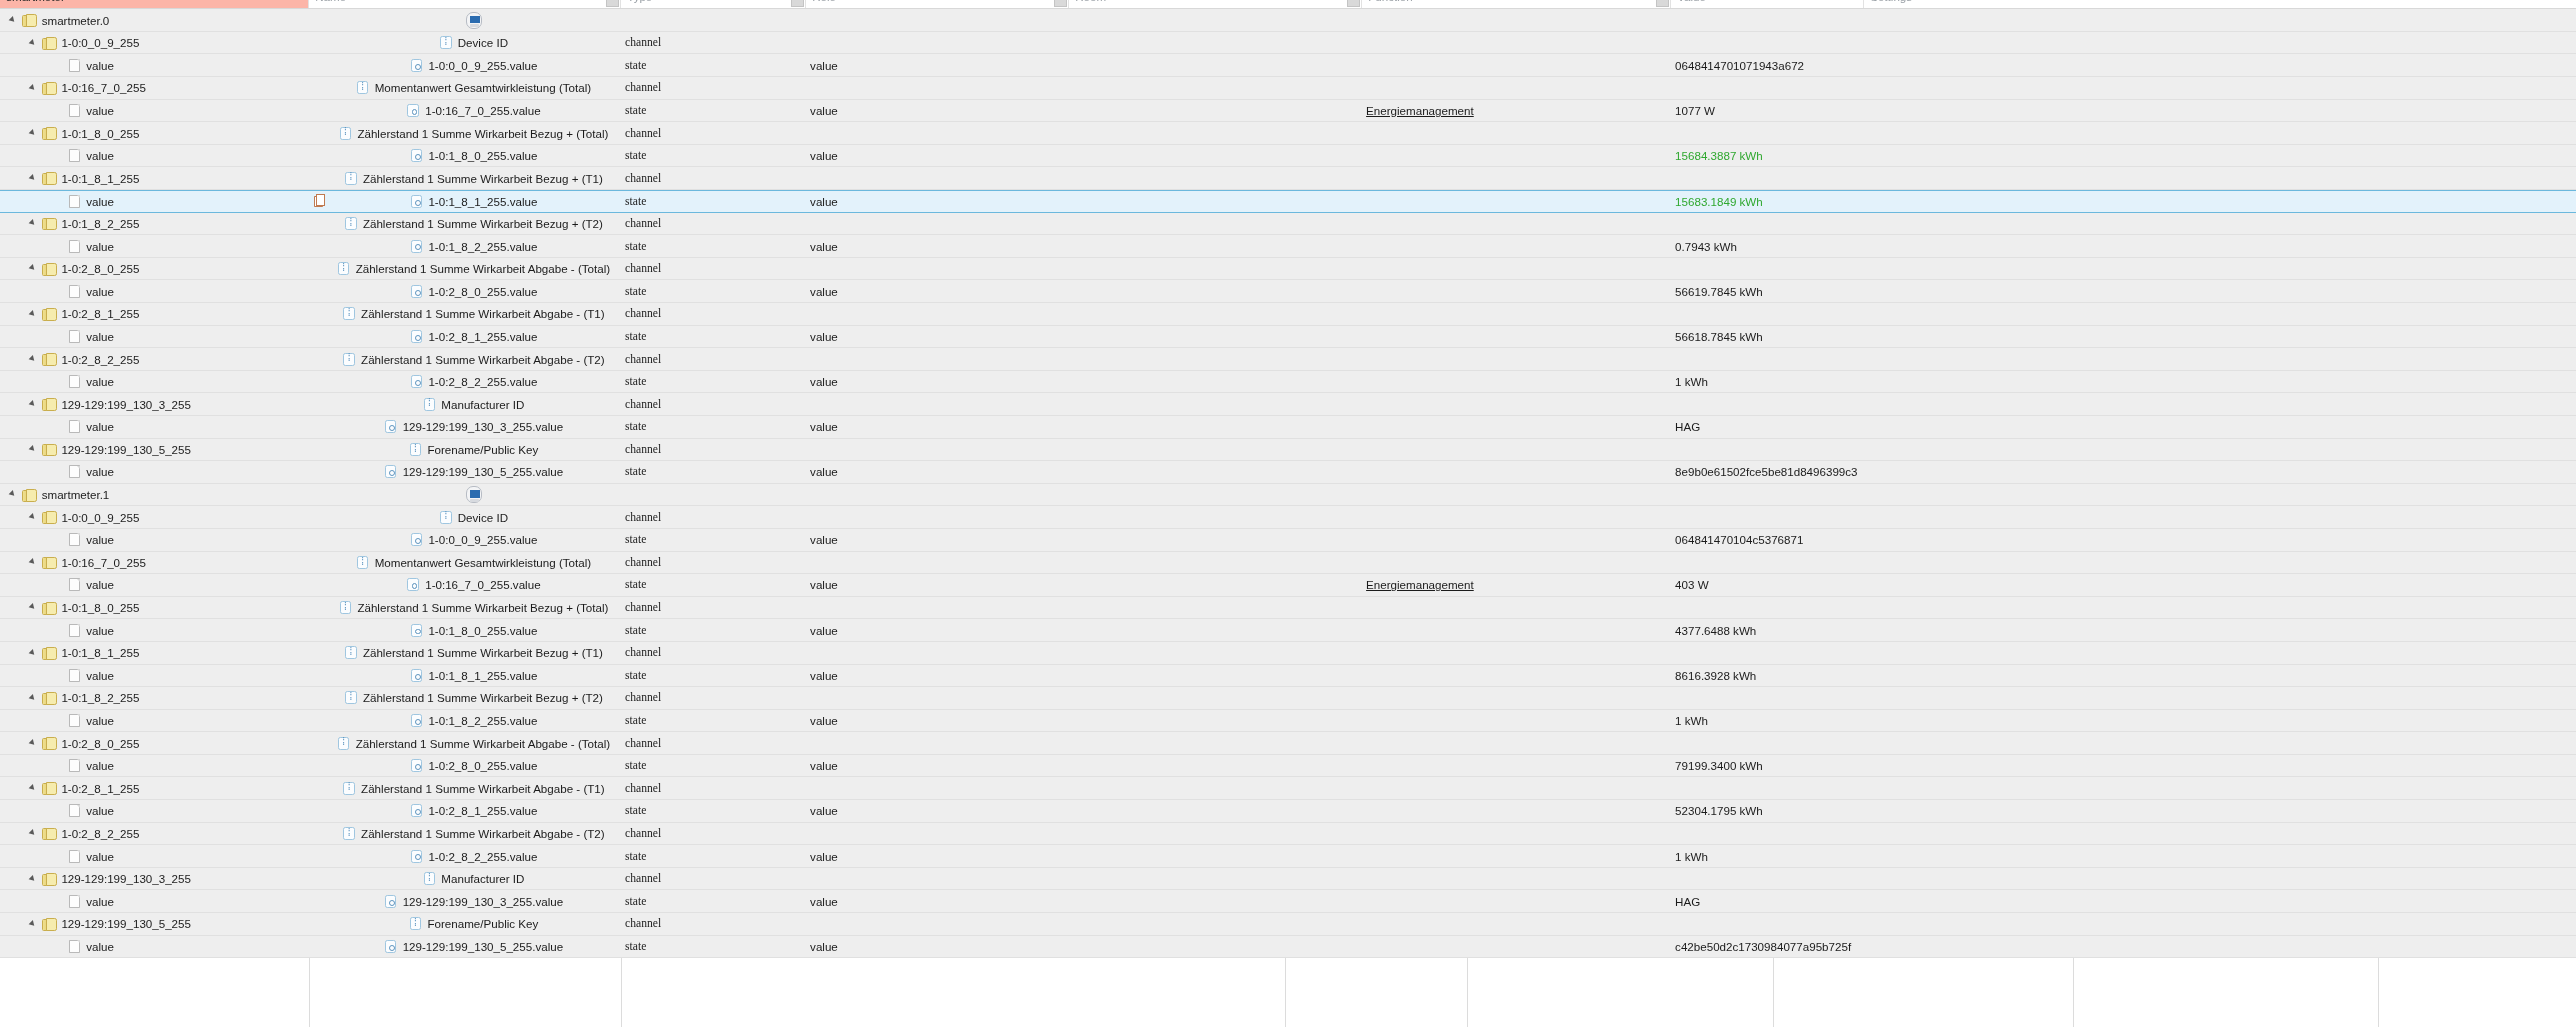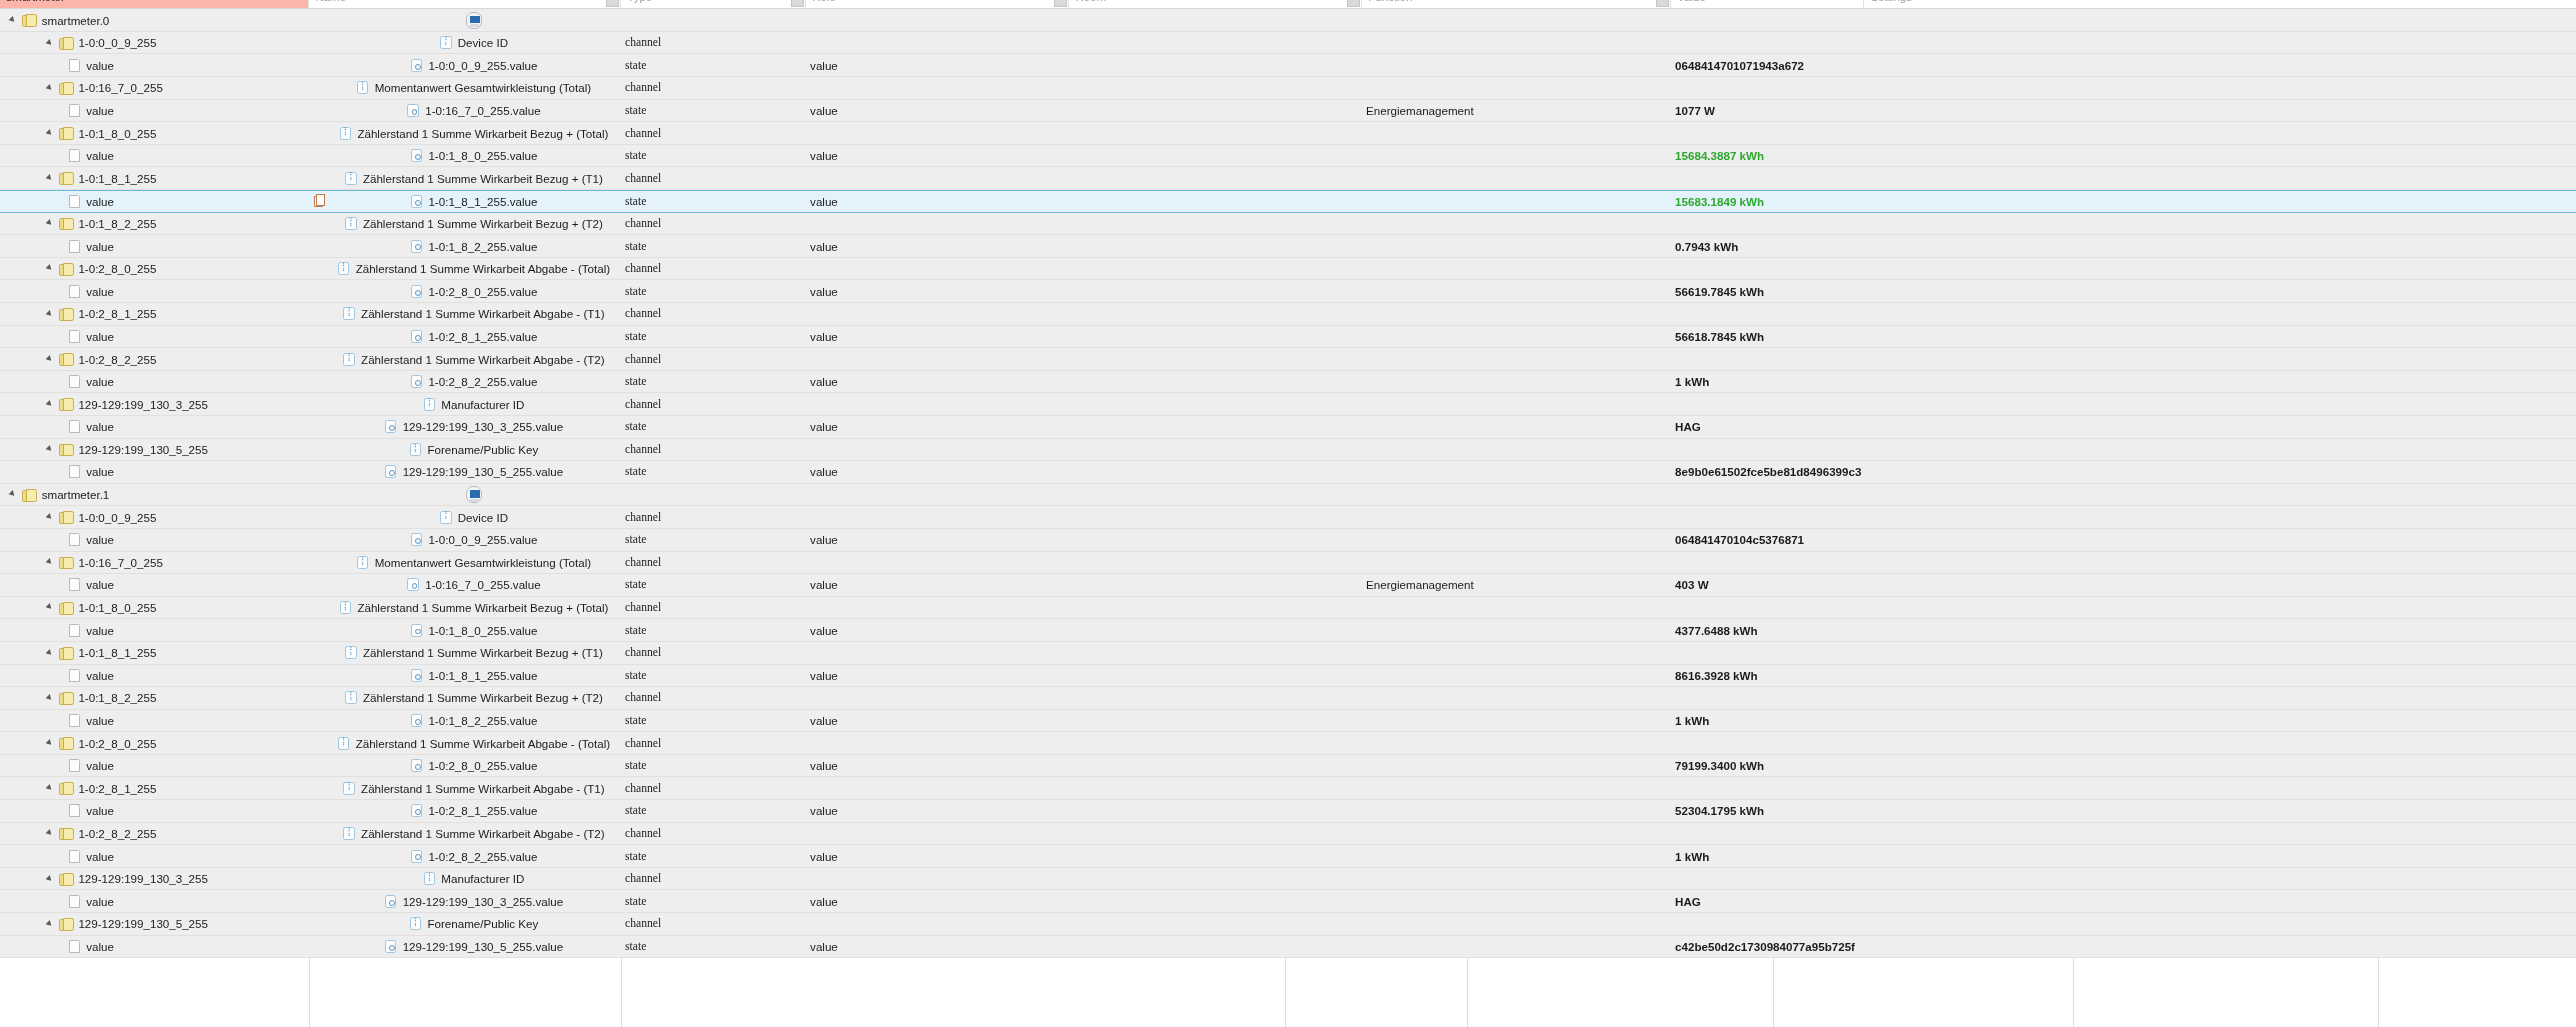--- a/index.html
+++ b/index.html
@@ -44,29 +44,29 @@
   }
   .row.sel { background: #e3f2fb; border-top: 0.8px solid #6bb8dd; border-bottom: 0.8px solid #6bb8dd; }
 
   .c { height: 100%; display: flex; align-items: center; padding: 0 4.6px; overflow: hidden; white-space: nowrap; }
   .c-tree     { width: 309px; }
   .c-copy     { width: 18.5px; justify-content: center; }
   .c-name     { width: 293px; justify-content: center; }
   .c-type     { width: 185px; font-family: Liberation Serif, serif; }
   .c-role     { width: 263px; }
   .c-room     { width: 293px; }
-  .c-func     { width: 309px; }
-  .c-value    { width: 193px; font-weight: bold; }
+  .c-func     { width: 309px; text-decoration: underline; }
+  .c-value    { width: 193px; }
   .c-settings { width: 77px; }
 
   .vline { position: absolute; top: 0; bottom: 0; width: 0.8px; background: #dcdcdc; }
 
   
   .ind0 { padding-left: 9.3px; }
-  .ind1 { padding-left: 46px; }
+  .ind1 { padding-left: 29px; }
   .ind2 { padding-left: 56px; }
 
   
   .exp {
     width: 9.3px; height: 9.3px; margin-right: 3.9px; flex: 0 0 auto;
     position: relative;
   }
   .exp::before {
     content: ""; position: absolute; left: 0.8px; top: 1.5px;
     border-left: 5.4px solid #5a5a5a;

